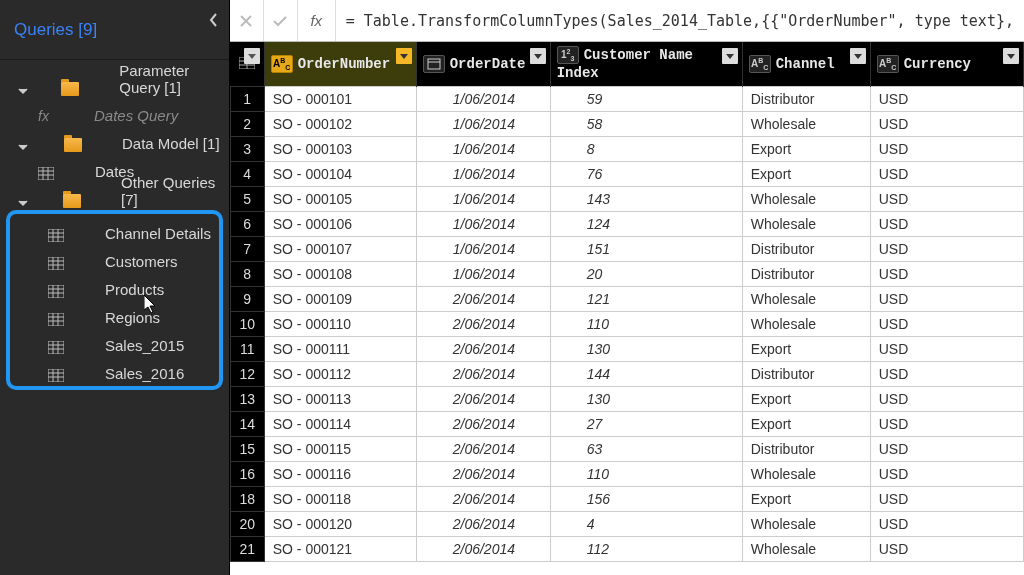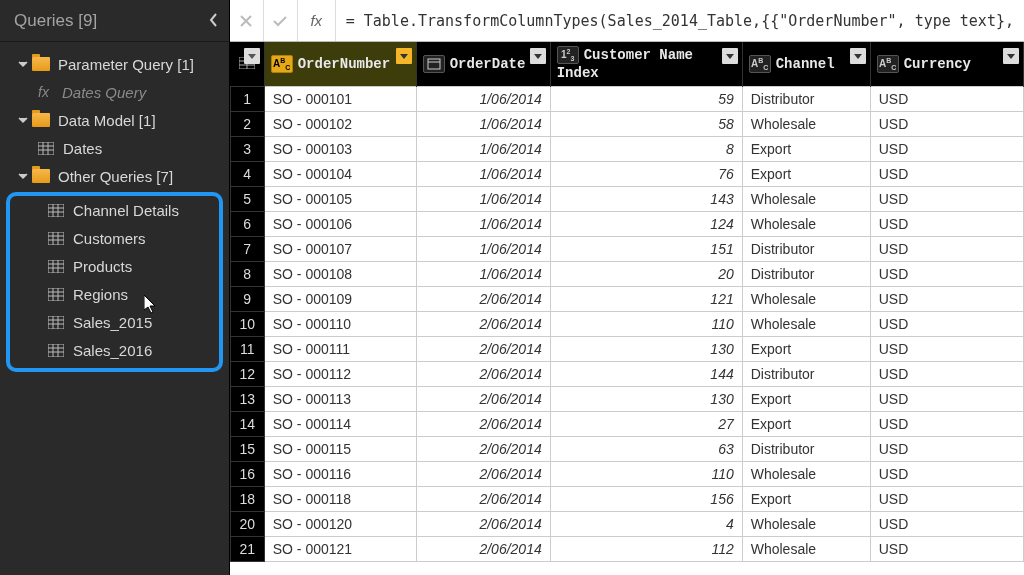--- a/index.html
+++ b/index.html
@@ -13,45 +13,46 @@
   }
   
   .sidebar {
     width: 303px;
     background: #2a2a2a;
     color: #d8d8d8;
     display: flex;
     flex-direction: column;
   }
   .sidebar-header {
-    height: 42px;
+    height: 60px;
     display: flex;
     align-items: center;
     padding: 0 14px 0 14px;
     background: #2a2a2a;
-    color: #a3a3a3;
+    color: #3b82f6;
     font-size: 17px;
     border-bottom: 1px solid #1a1a1a;
     position: relative;
   }
   .sidebar-header .chev {
     position: absolute;
     right: 10px;
     top: 12px;
   }
   .tree {
     padding-top: 8px;
     font-size: 15px;
   }
   .node {
     display: flex;
-    align-items: center;
+    align-items: flex-end;
     height: 28px;
     padding-left: 12px;
     cursor: pointer;
+    gap: 32px;
   }
   .node.level1 { padding-left: 18px; }
   .node.level2 { padding-left: 38px; }
   .node .caret {
     width: 14px;
     display: inline-block;
   }
   .caret svg { display: block; }
   .folder-icon {
     width: 18px; height: 14px;
@@ -200,21 +201,21 @@
     background: #fff;
   }
   tbody td.rownum {
     background:#000;
     color:#ddd;
     font-style: normal;
     text-align:center;
     border-color:#333;
     width:34px;
   }
-  tbody td.num { text-align: right; font-style: italic; padding-left: 36px; }
+  tbody td.num { font-style: italic; padding-left: 36px; }
   tbody td.txt { font-style: normal; }
   th.w-order { width: 152px; }
   th.w-date  { width: 134px; margin-left: 40px; }
   th.w-cust  { width: 192px; }
   th.w-chan  { width: 128px; }
   th.w-curr  { width: auto; }
   .rowhdr-icon {
     display:inline-flex; width:20px; height:16px;
     align-items:center; justify-content:center;
   }

